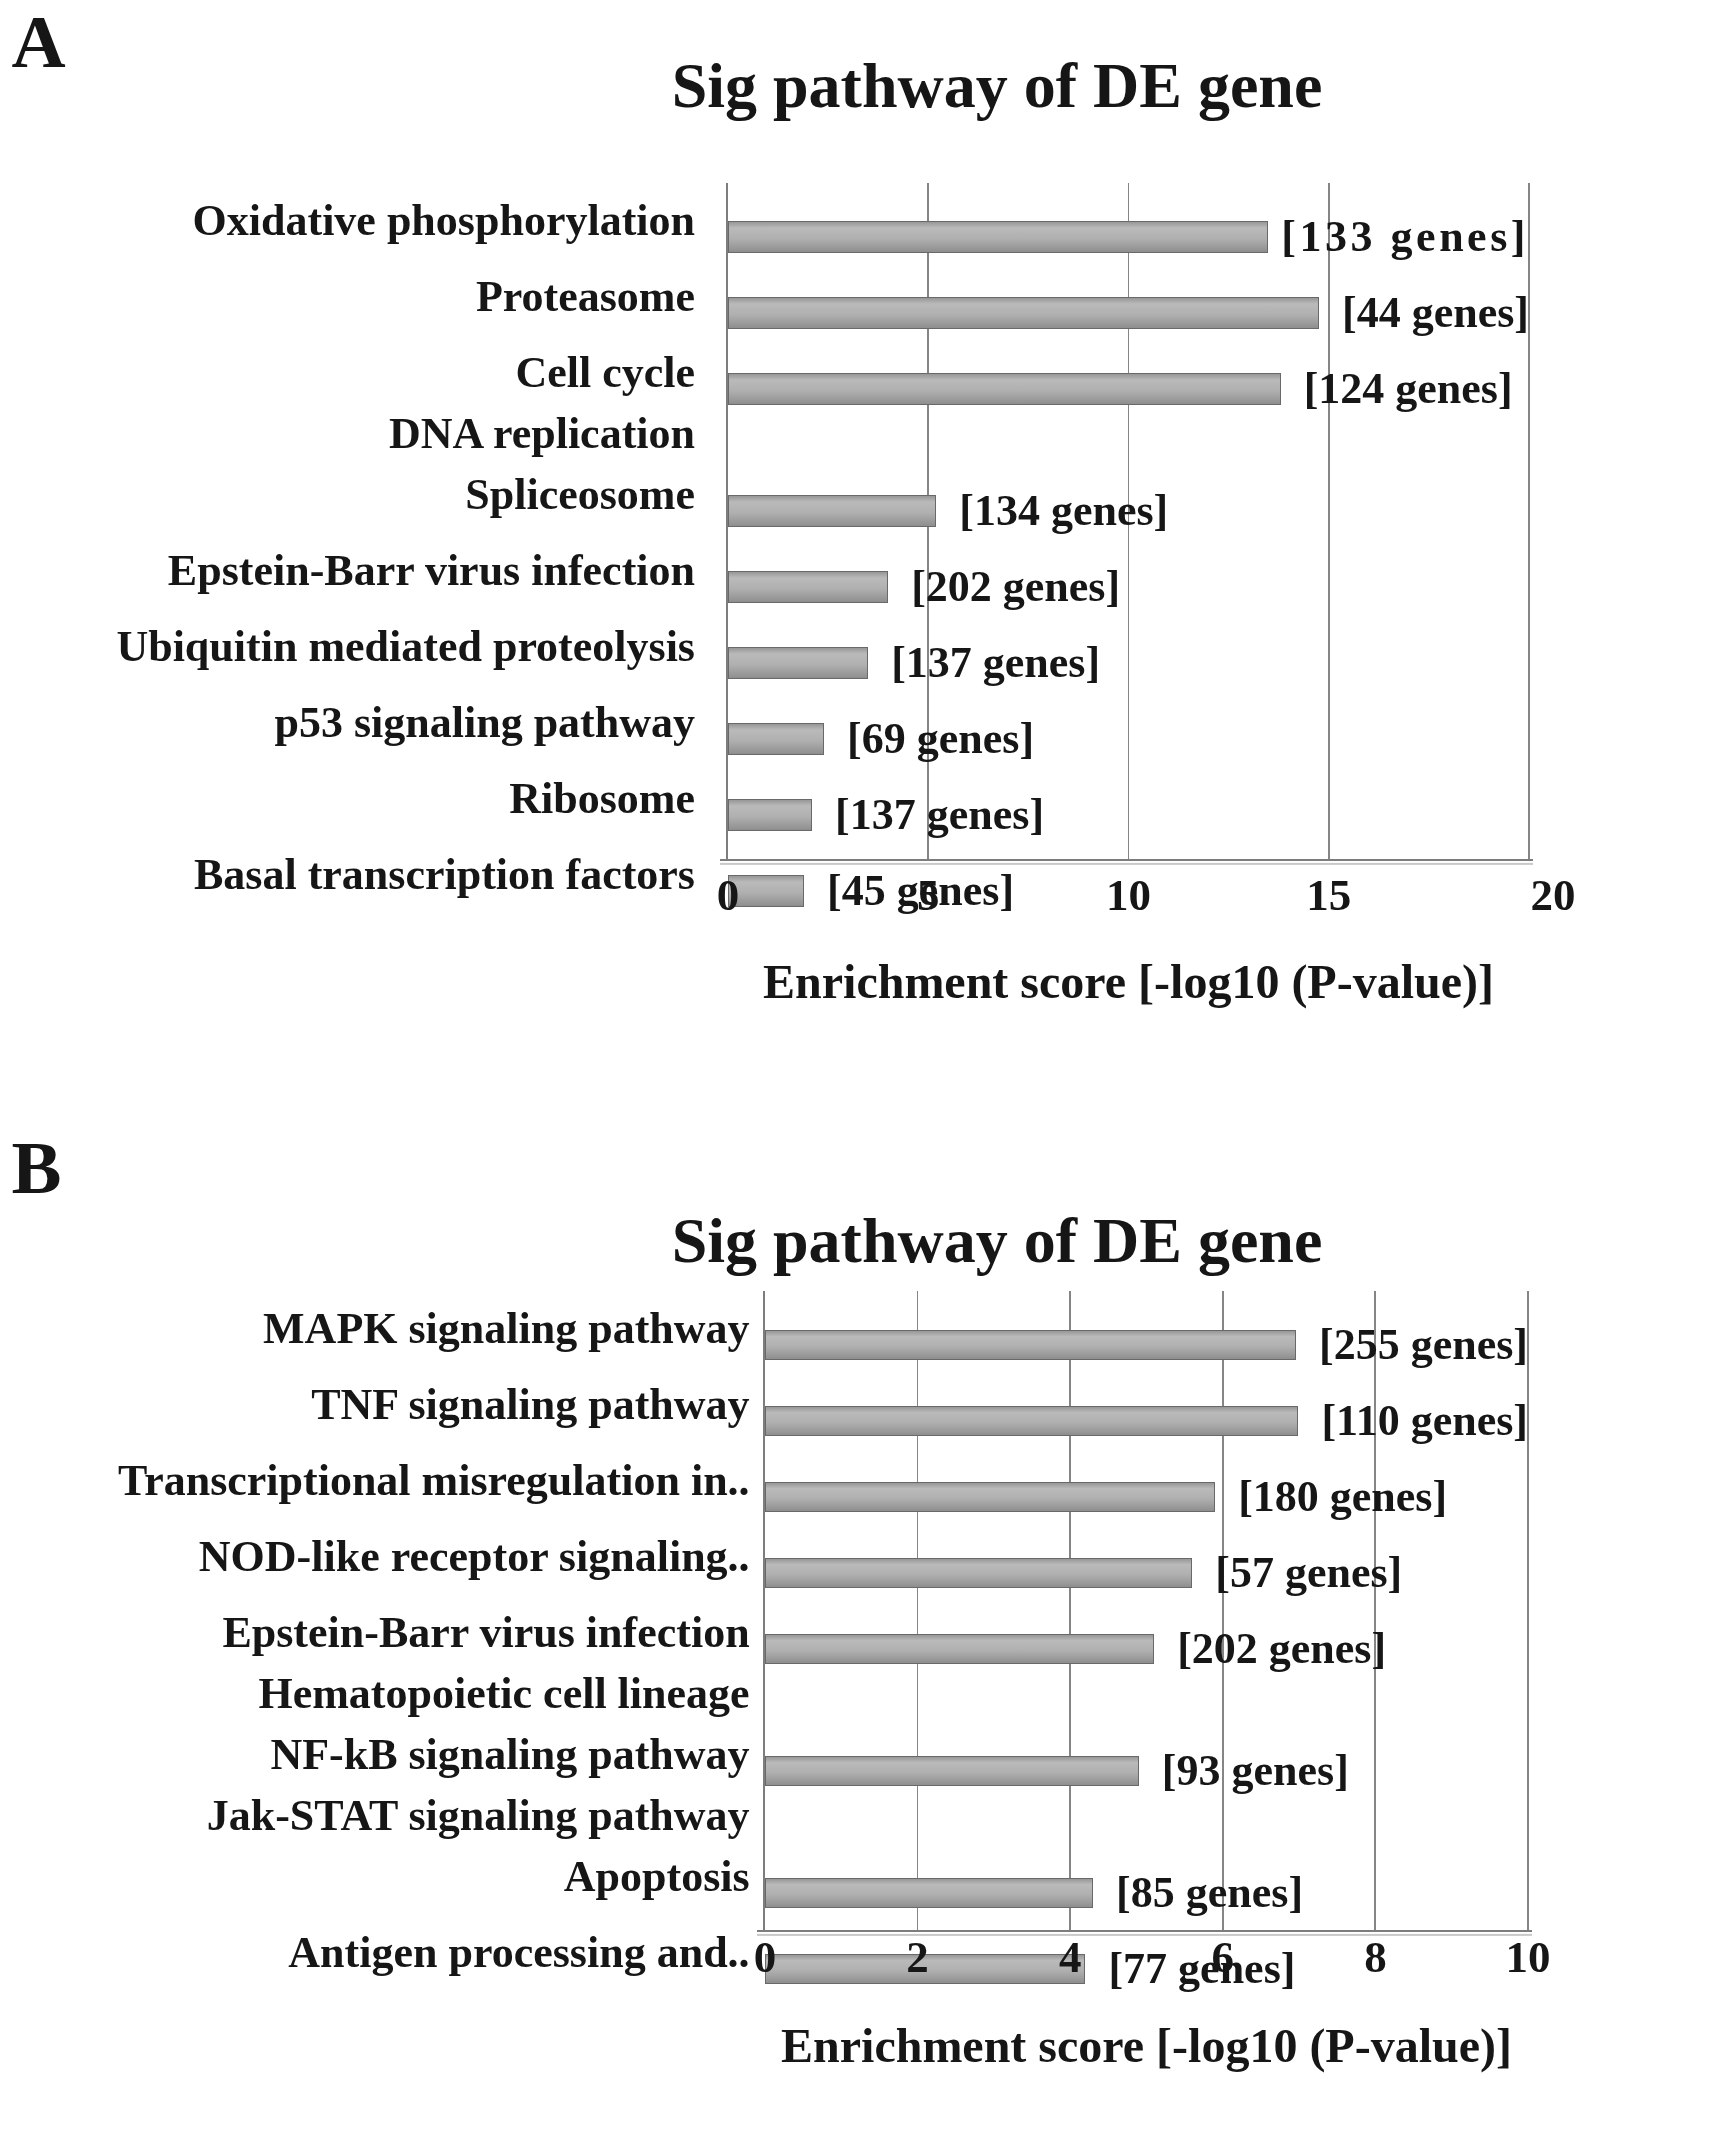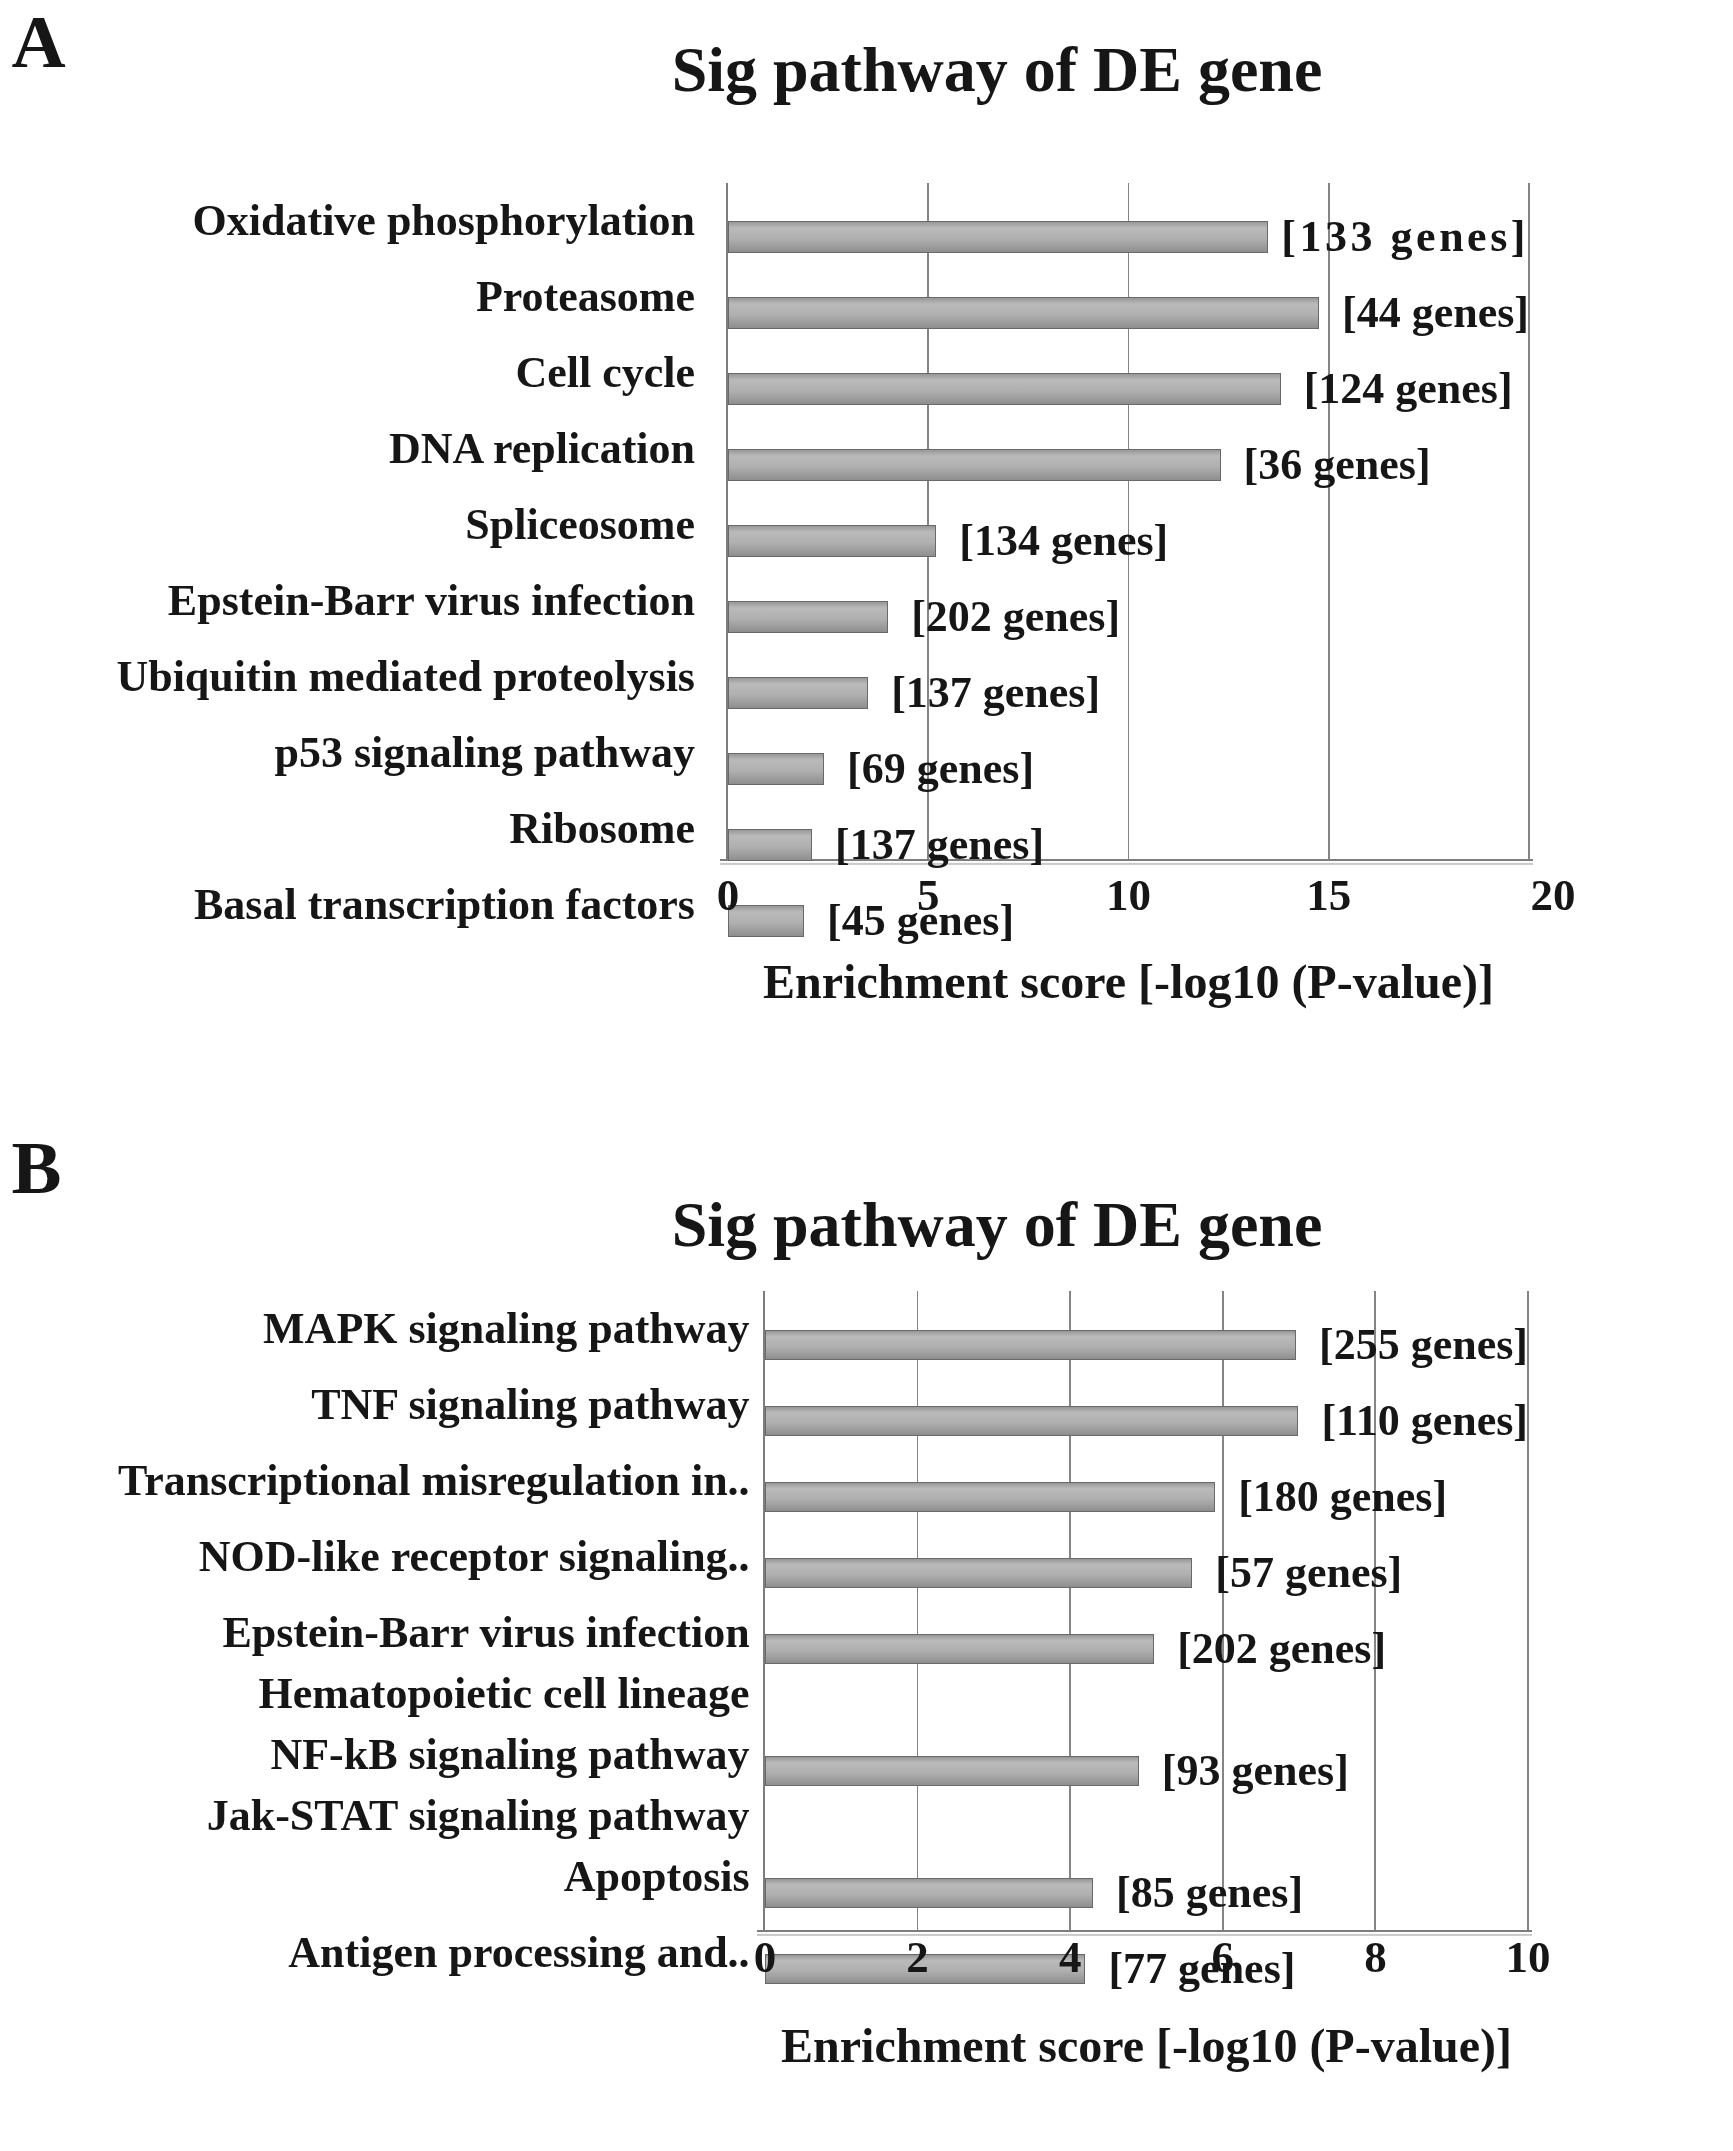--- a/index.html
+++ b/index.html
@@ -13,21 +13,21 @@
   }
   .p0{--plot-left:728px;--plot-width:801px;--plot-top:183px;--plot-height:676px;
       --ticks-top:873px;--xlabel-top:958px;--title-top:33px;--corner-top:3.9px;
       --label-pad:33px;--bar-h:32px;}
   .p1{--plot-left:765px;--plot-width:763px;--plot-top:215px;--plot-height:639px;
       --ticks-top:859px;--xlabel-top:946px;--title-top:112px;--corner-top:54px;
       --label-pad:15.4px;--bar-h:30px;}
 
   .corner{position:absolute;left:11.6px;top:var(--corner-top);
     font-size:75px;line-height:1;}
-  .title{position:absolute;left:261px;right:0;top:var(--title-top);margin:0;
+  .title{position:absolute;left:261px;right:0;top:var(--title-top);margin:16px;
     text-align:center;font-size:64px;line-height:1.15;font-weight:bold;}
 
   .plot{position:absolute;left:var(--plot-left);top:var(--plot-top);
     width:var(--plot-width);height:var(--plot-height);}
   .axis-y{position:absolute;left:-1.9px;top:0;bottom:0;width:1.9px;background:#7d7d7d;}
   .axis-x{position:absolute;left:-7.7px;right:-3.9px;bottom:-1.9px;height:1.9px;background:#7d7d7d;
     box-shadow:0 3.9px 0 0 #c9c9c9;}
   .gridline{position:absolute;top:0;bottom:0;width:1.9px;margin-left:-1px;background:#858585;}
 
   .rows{position:absolute;left:0;top:var(--plot-top);width:1733px;height:var(--plot-height);
@@ -79,24 +79,20 @@
       </div>
       <div class="row">
         <div class="row-label">Cell cycle</div>
         <div class="row-track">
           <div class="bar" style="width: 69%;"></div>
           <div class="annotation">[124 genes]</div>
         </div>
       </div>
       <div class="row">
         <div class="row-label">DNA replication</div>
-        <div class="row-track">
-          <div class="bar" style="width: 61.5%;"></div>
-          <div class="annotation">[36 genes]</div>
-        </div>
       </div>
       <div class="row">
         <div class="row-label">Spliceosome</div>
         <div class="row-track">
           <div class="bar" style="width: 26%;"></div>
           <div class="annotation">[134 genes]</div>
         </div>
       </div>
       <div class="row">
         <div class="row-label">Epstein-Barr virus infection</div>

